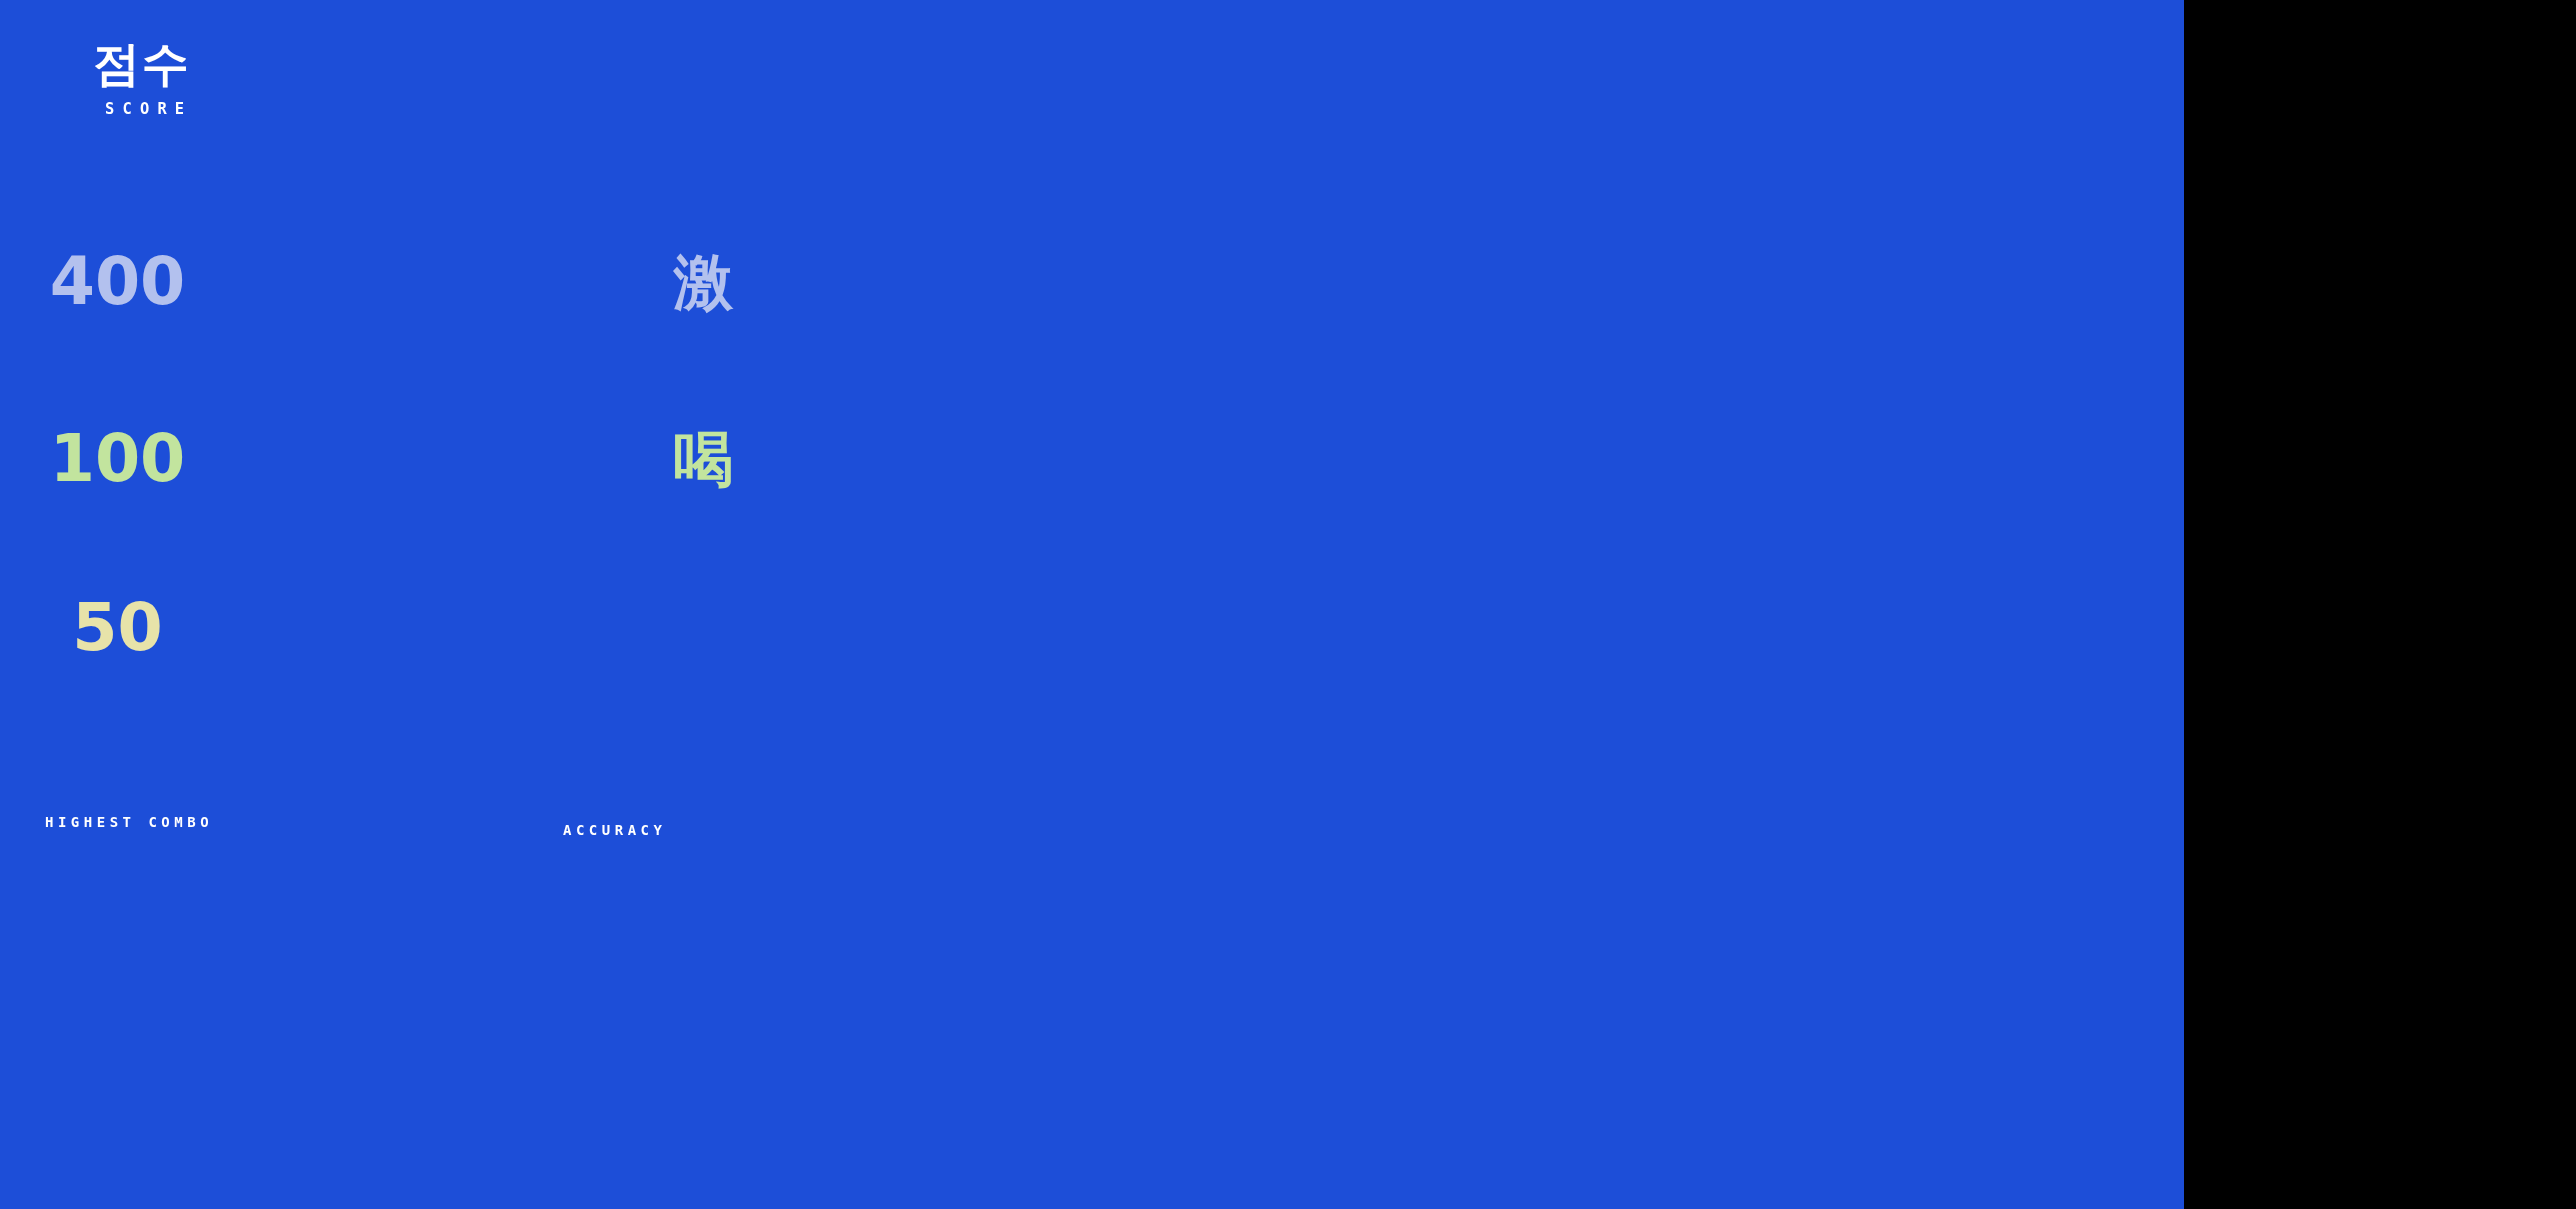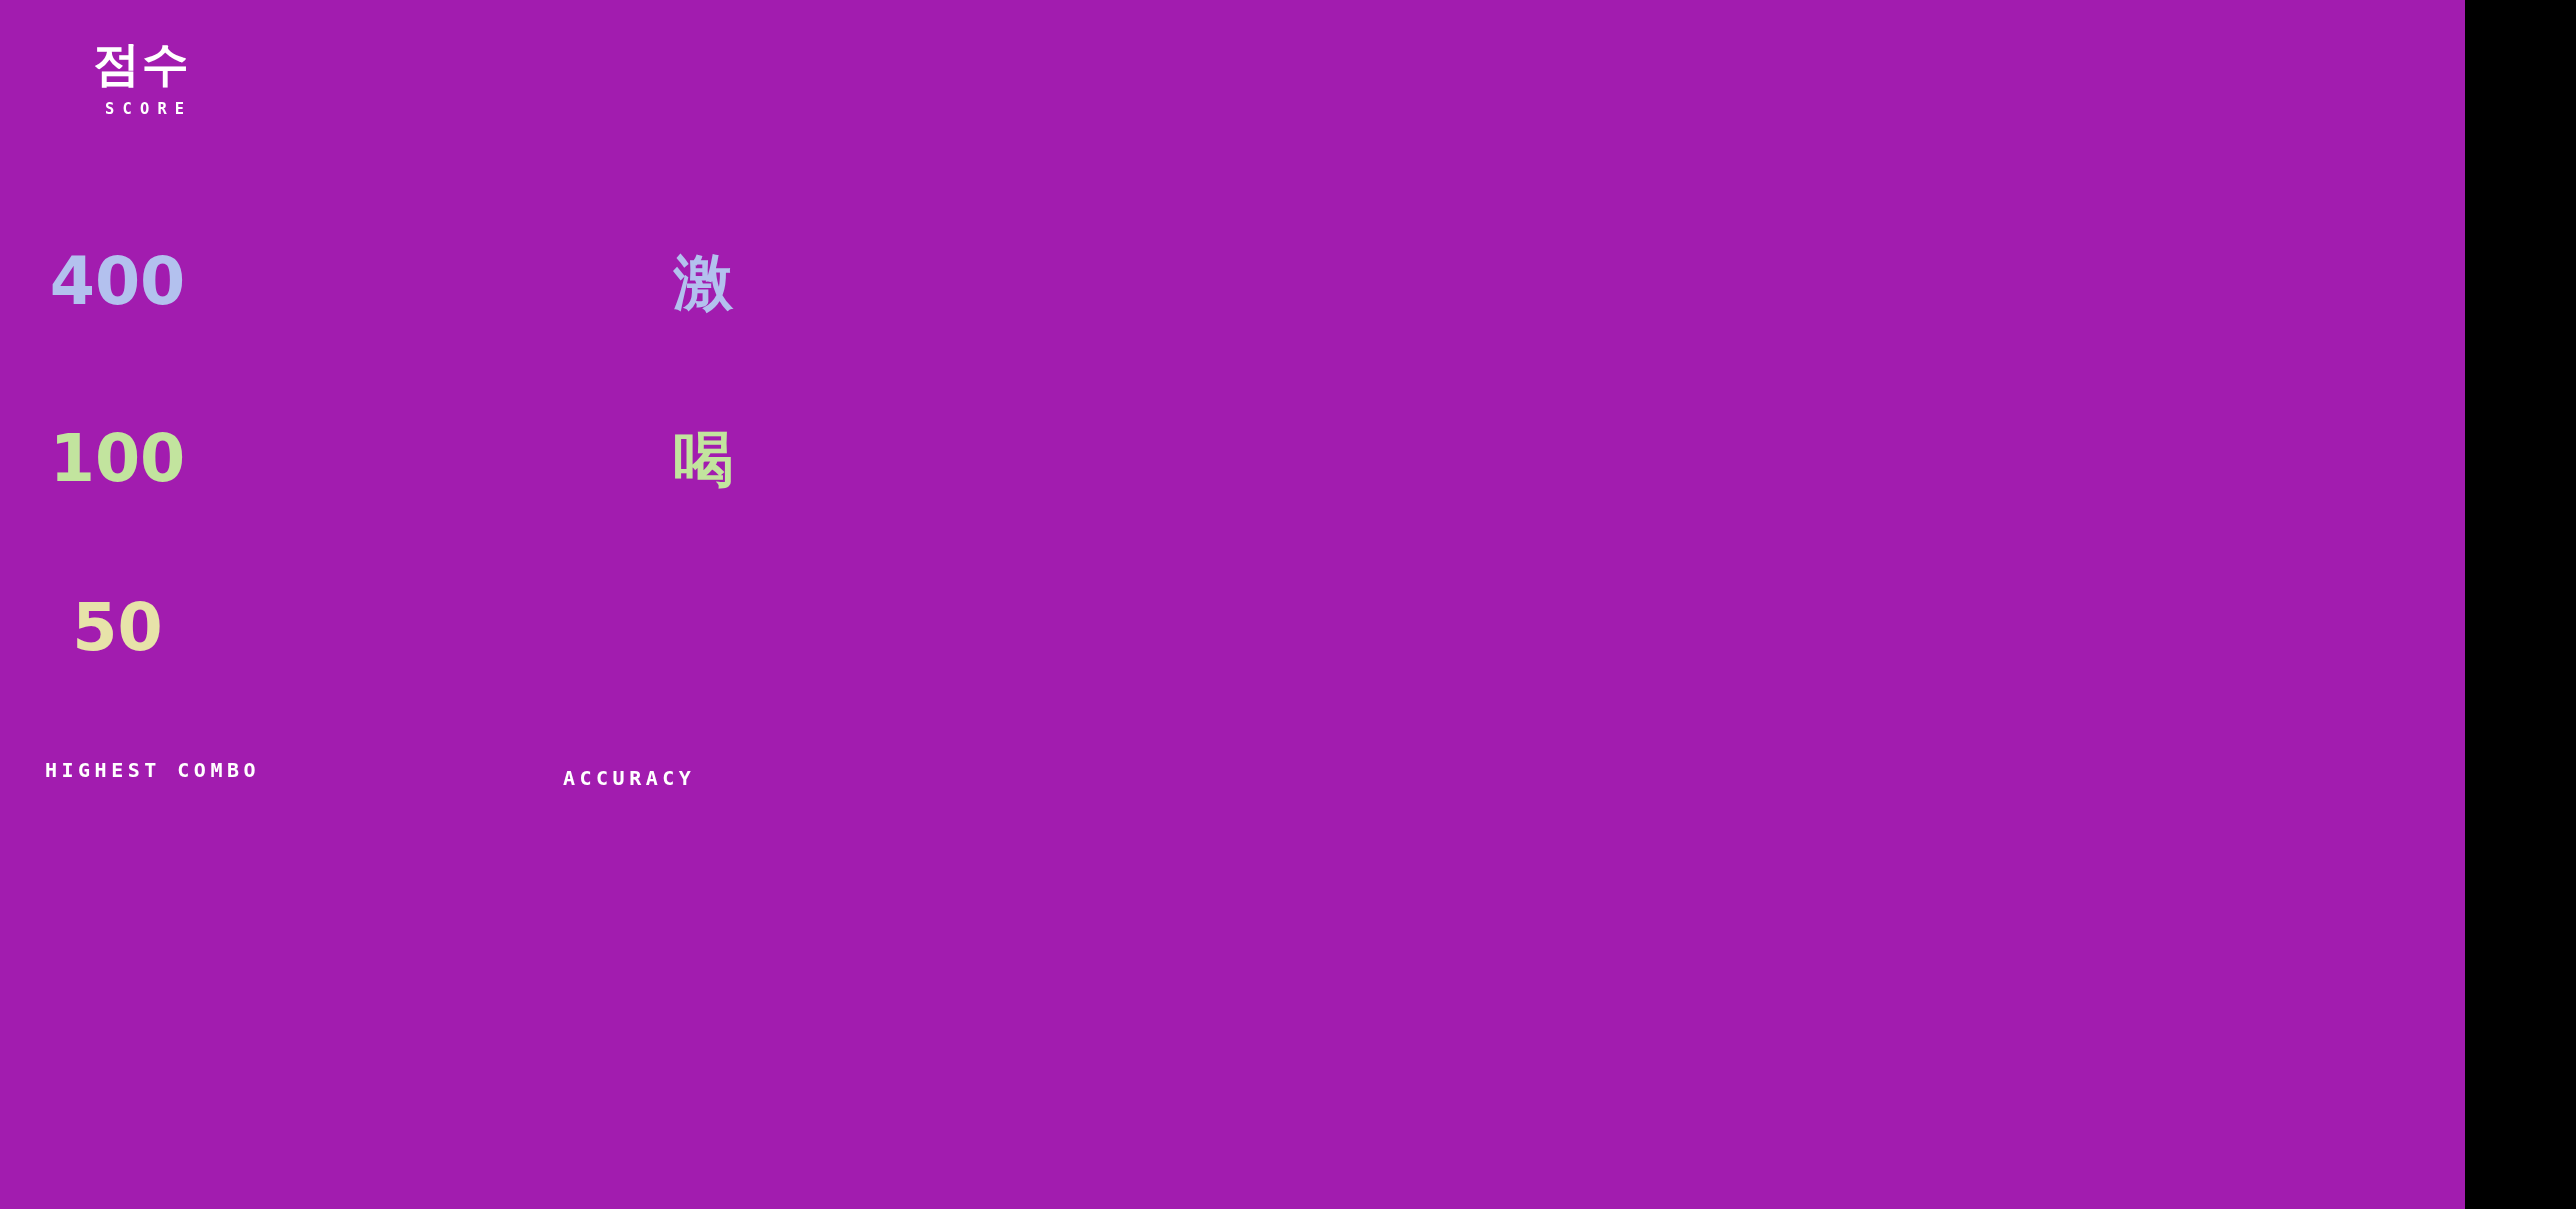--- a/index.html
+++ b/index.html
@@ -3,23 +3,23 @@
 <meta charset="utf-8">
 <style>
   
   html, body {
     margin: 0;
     padding: 0;
     background: #000000;
   }
   .screen {
     position: relative;
-    width: 2465px;
+    width: 2184px;
     height: 1209px;
-    background: #a21caf;
+    background: #1d4ed8;
     overflow: hidden;
     font-family: "DejaVu Sans", sans-serif;
   }
   .score-title {
     position: absolute;
     left: 93px;
     top: 40px;
     color: #ffffff;
     font-size: 47px;
     font-weight: bold;
@@ -57,23 +57,23 @@
     text-align: center;
     font-size: 60px;
     font-weight: bold;
     line-height: 1;
     font-family: "DejaVu Sans", sans-serif;
   }
   .k-geki  { top: 252px; }
   .k-katsu { top: 429px; }
   .footer-label {
     position: absolute;
-    top: 760px;
+    top: 815px;
     color: #ffffff;
-    font-size: 20px;
+    font-size: 14px;
     font-weight: bold;
     letter-spacing: 4.5px;
     line-height: 1;
     font-family: "DejaVu Sans Mono", monospace;
   }
   .combo-label    { left: 45px; }
   .accuracy-label { left: 563px; margin-top: 8px; }
 </style>
 </head>
 <body>

